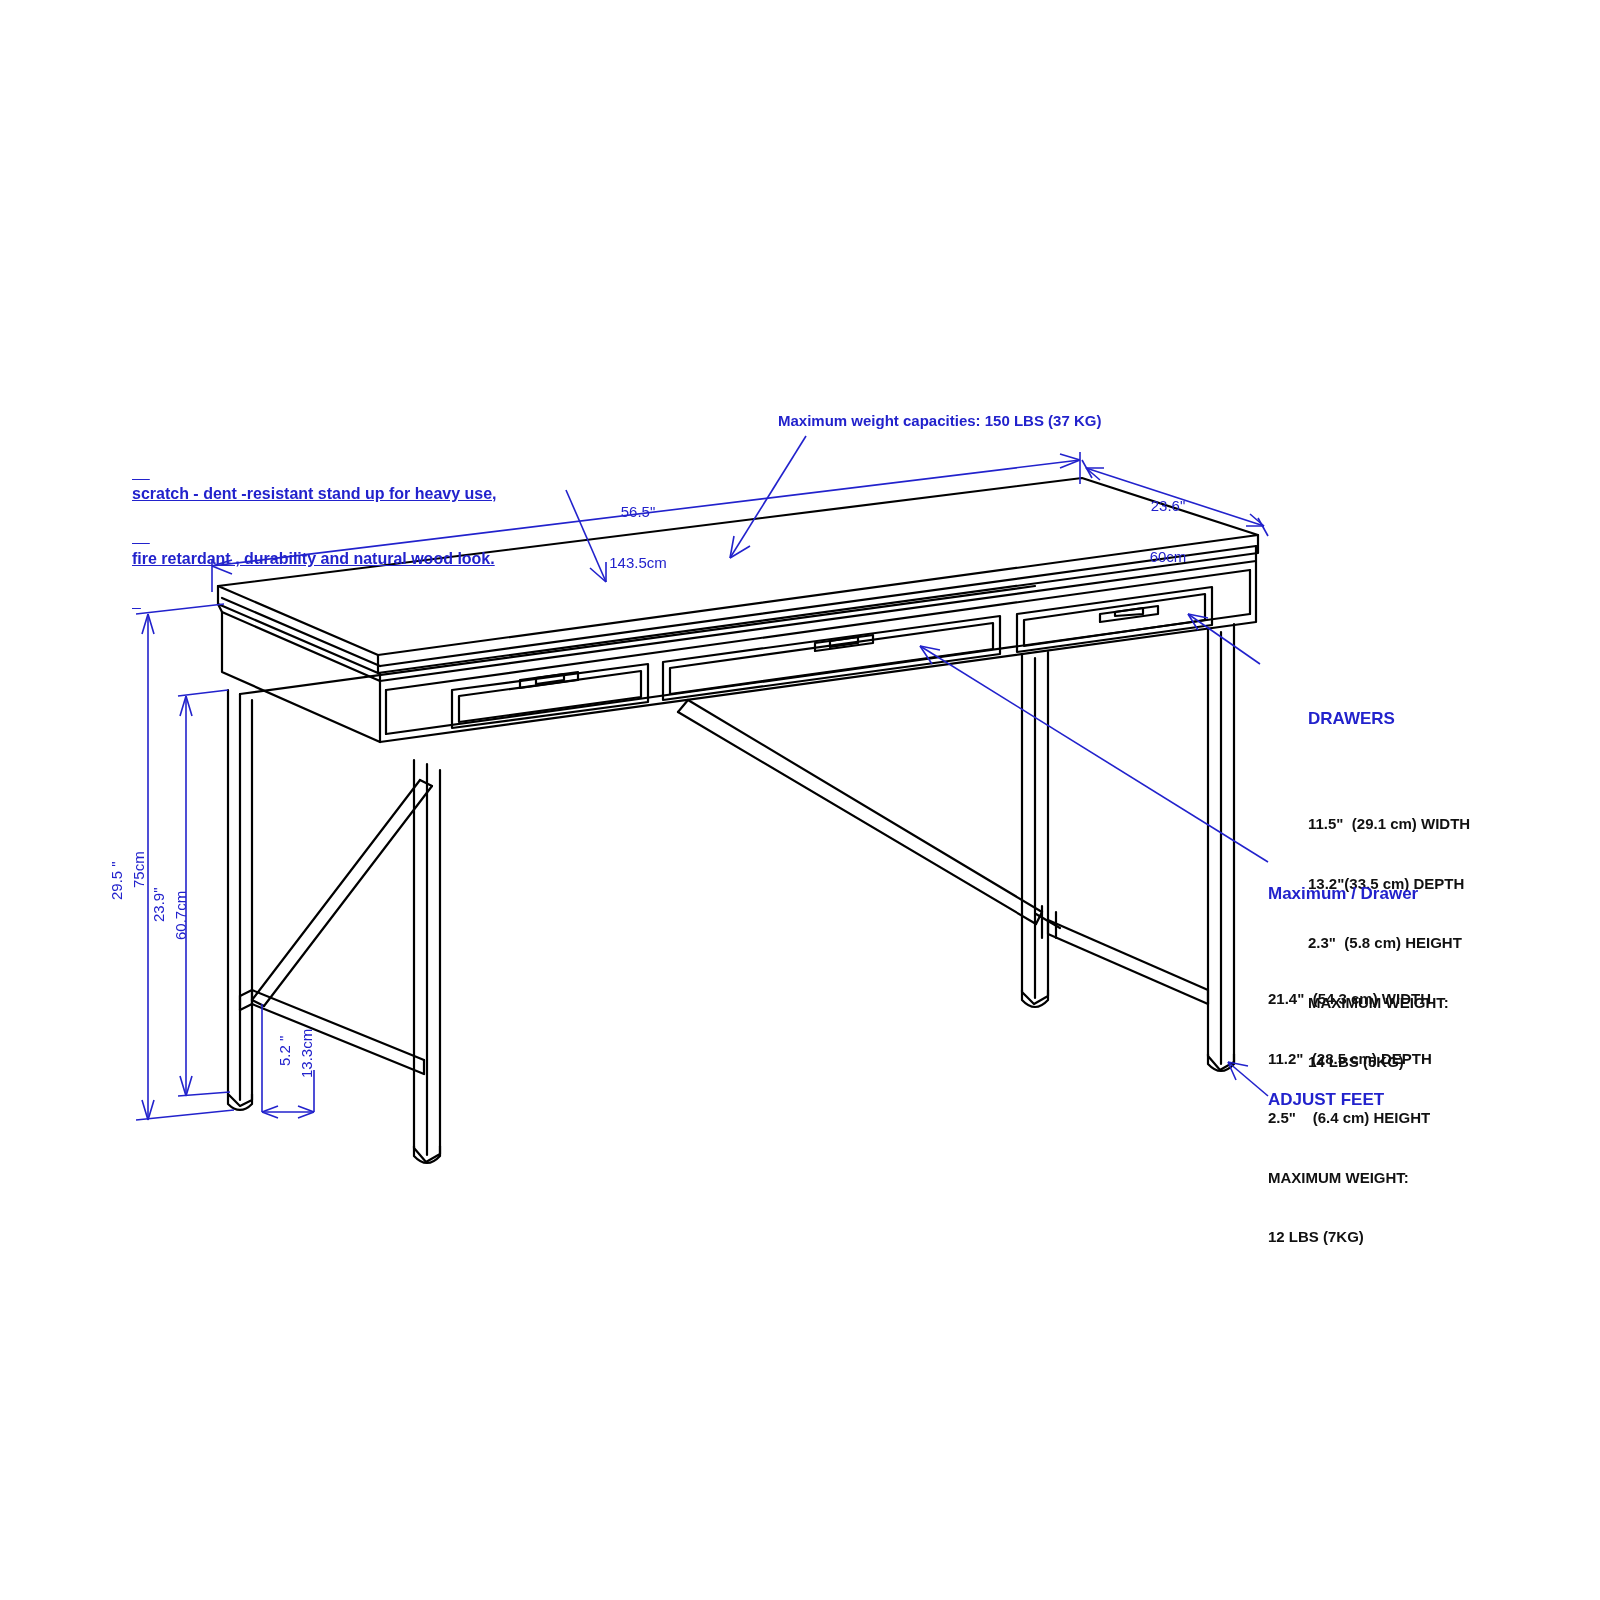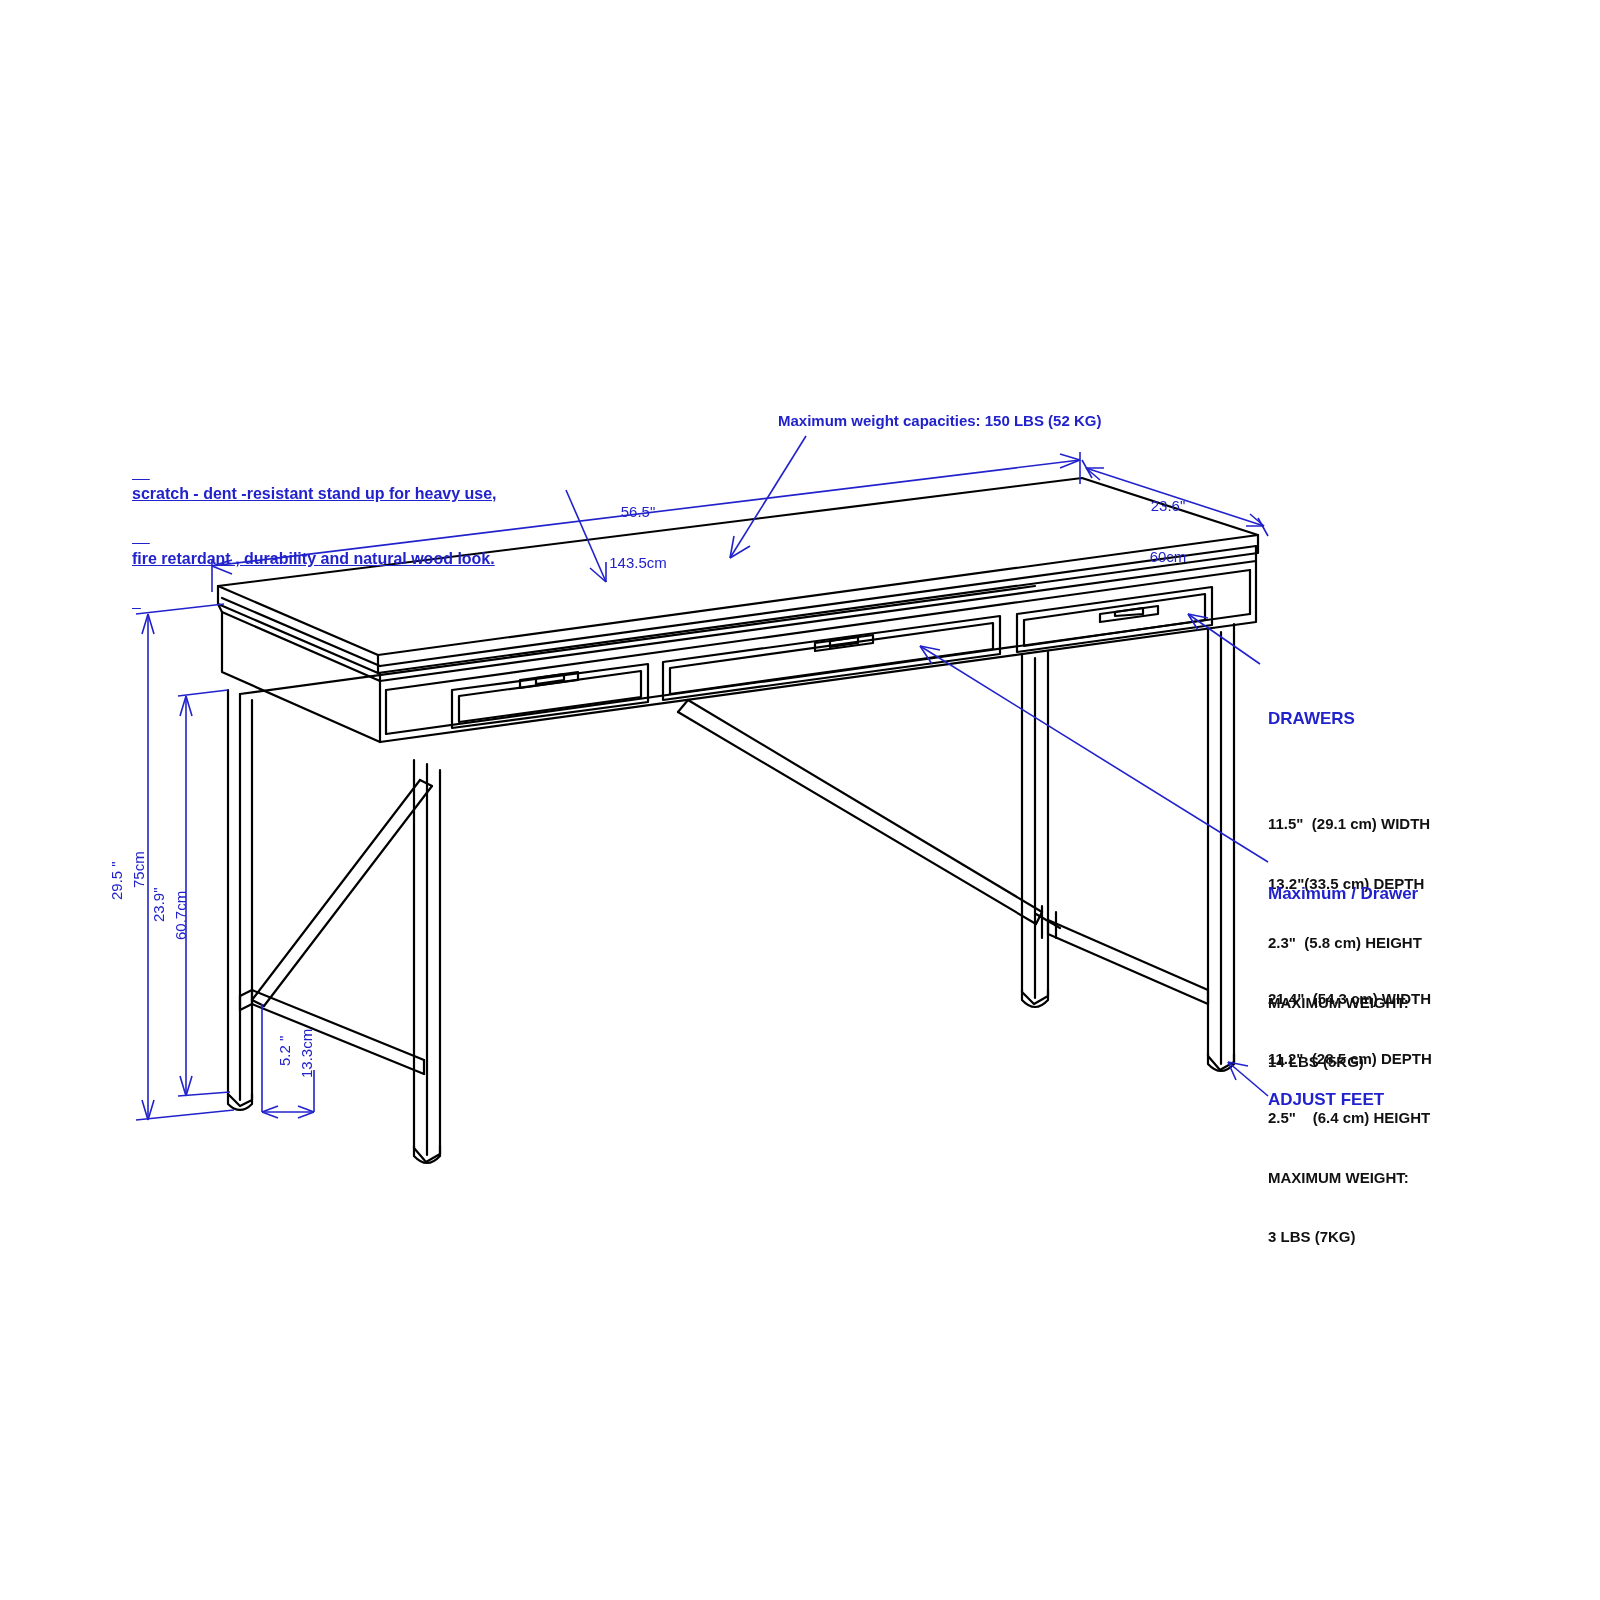--- a/index.html
+++ b/index.html
@@ -245,59 +245,59 @@
       <path d="M 1268 1096 L 1228 1062"></path>
       <path d="M 1228 1062 L 1248 1066 M 1228 1062 L 1236 1080"></path>
     </g>
   </svg>
 
   <div class="lbl note" style="left:132px; top:440px;">
     <div>scratch - dent -resistant stand up for heavy use,</div>
     <div>fire retardant , durability and natural wood look.</div>
   </div>
 
-  <div class="lbl maxw" style="left:778px; top:412px;">Maximum weight capacities: 150 LBS (52 KG)</div>
+  <div class="lbl maxw" style="left:778px; top:412px;">Maximum weight capacities: 150 LBS (37 KG)</div>
 
   <div class="dim" style="left:578px; top:468px; width:120px;">
     <div>56.5"</div>
     <div>143.5cm</div>
   </div>
 
   <div class="dim" style="left:1108px; top:462px; width:120px;">
     <div>23.6"</div>
     <div>60cm</div>
   </div>
 
   <div class="dim vert" style="left:108px; top:900px;">29.5 "</div>
   <div class="dim vert" style="left:130px; top:888px;">75cm</div>
 
   <div class="dim vert" style="left:150px; top:922px;">23.9"</div>
   <div class="dim vert" style="left:172px; top:940px;">60.7cm</div>
 
   <div class="dim vert" style="left:276px; top:1066px;">5.2 "</div>
   <div class="dim vert" style="left:298px; top:1078px;">13.3cm</div>
 
-  <div class="lbl" style="left:1268px; top:670px;">
+  <div class="lbl" style="left:1308px; top:670px;">
     <div class="ann-title">DRAWERS</div>
     <div class="ann-body" style="margin-top:6px;">
       <div>11.5"  (29.1 cm) WIDTH</div>
       <div>13.2"(33.5 cm) DEPTH</div>
       <div>2.3"  (5.8 cm) HEIGHT</div>
       <div>MAXIMUM WEIGHT:</div>
       <div>14 LBS (5KG)</div>
     </div>
   </div>
 
   <div class="lbl" style="left:1268px; top:845px;">
     <div class="ann-title">Maximum / Drawer</div>
     <div class="ann-body" style="margin-top:6px;">
       <div>21.4"  (54.3 cm) WIDTH</div>
       <div>11.2"  (28.5 cm) DEPTH</div>
       <div>2.5"    (6.4 cm) HEIGHT</div>
       <div>MAXIMUM WEIGHT:</div>
-      <div>3 LBS (7KG)</div>
+      <div>12 LBS (7KG)</div>
     </div>
   </div>
 
   <div class="lbl ann-title" style="left:1268px; top:1090px;">ADJUST FEET</div>
 
 
 </div>
 
 </body></html>

